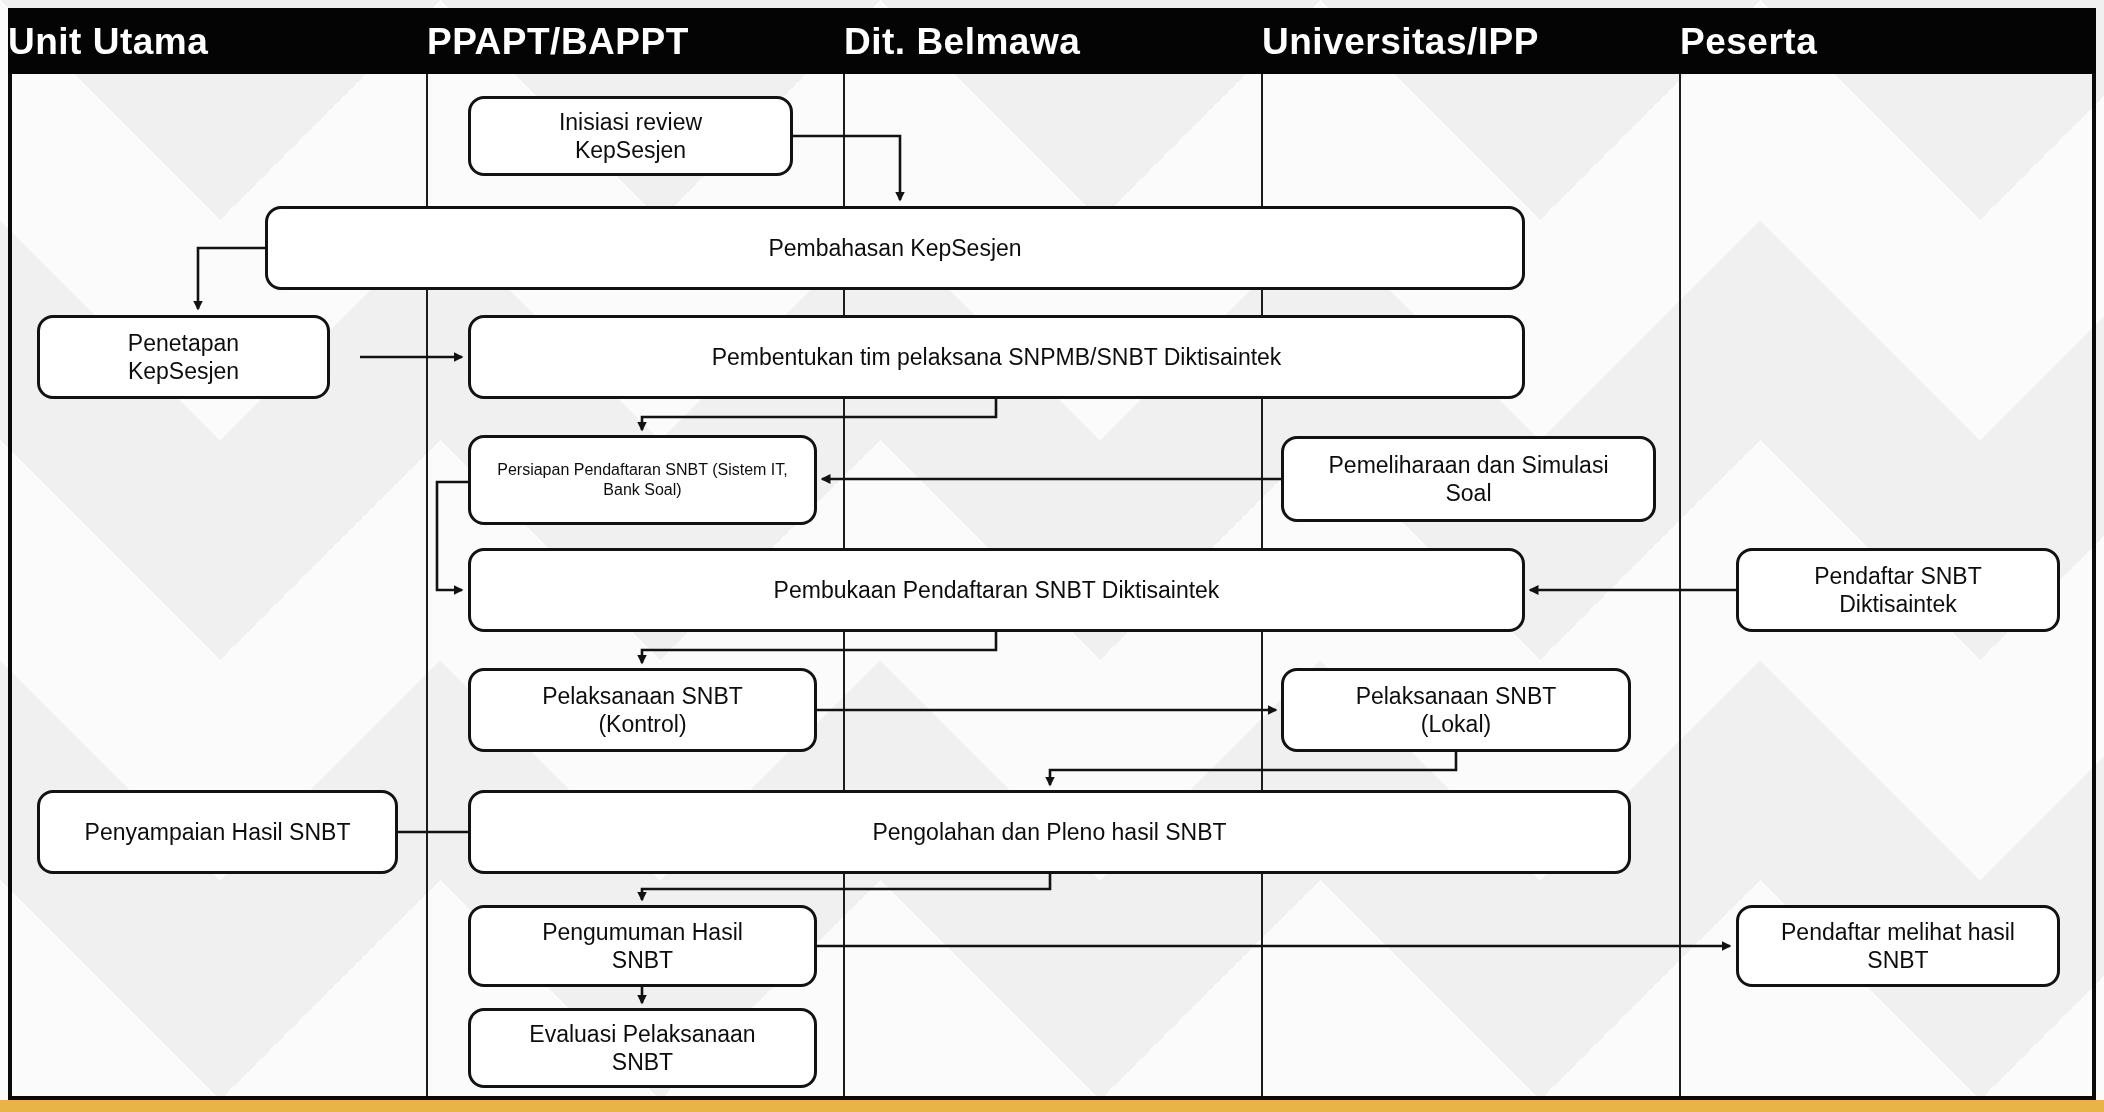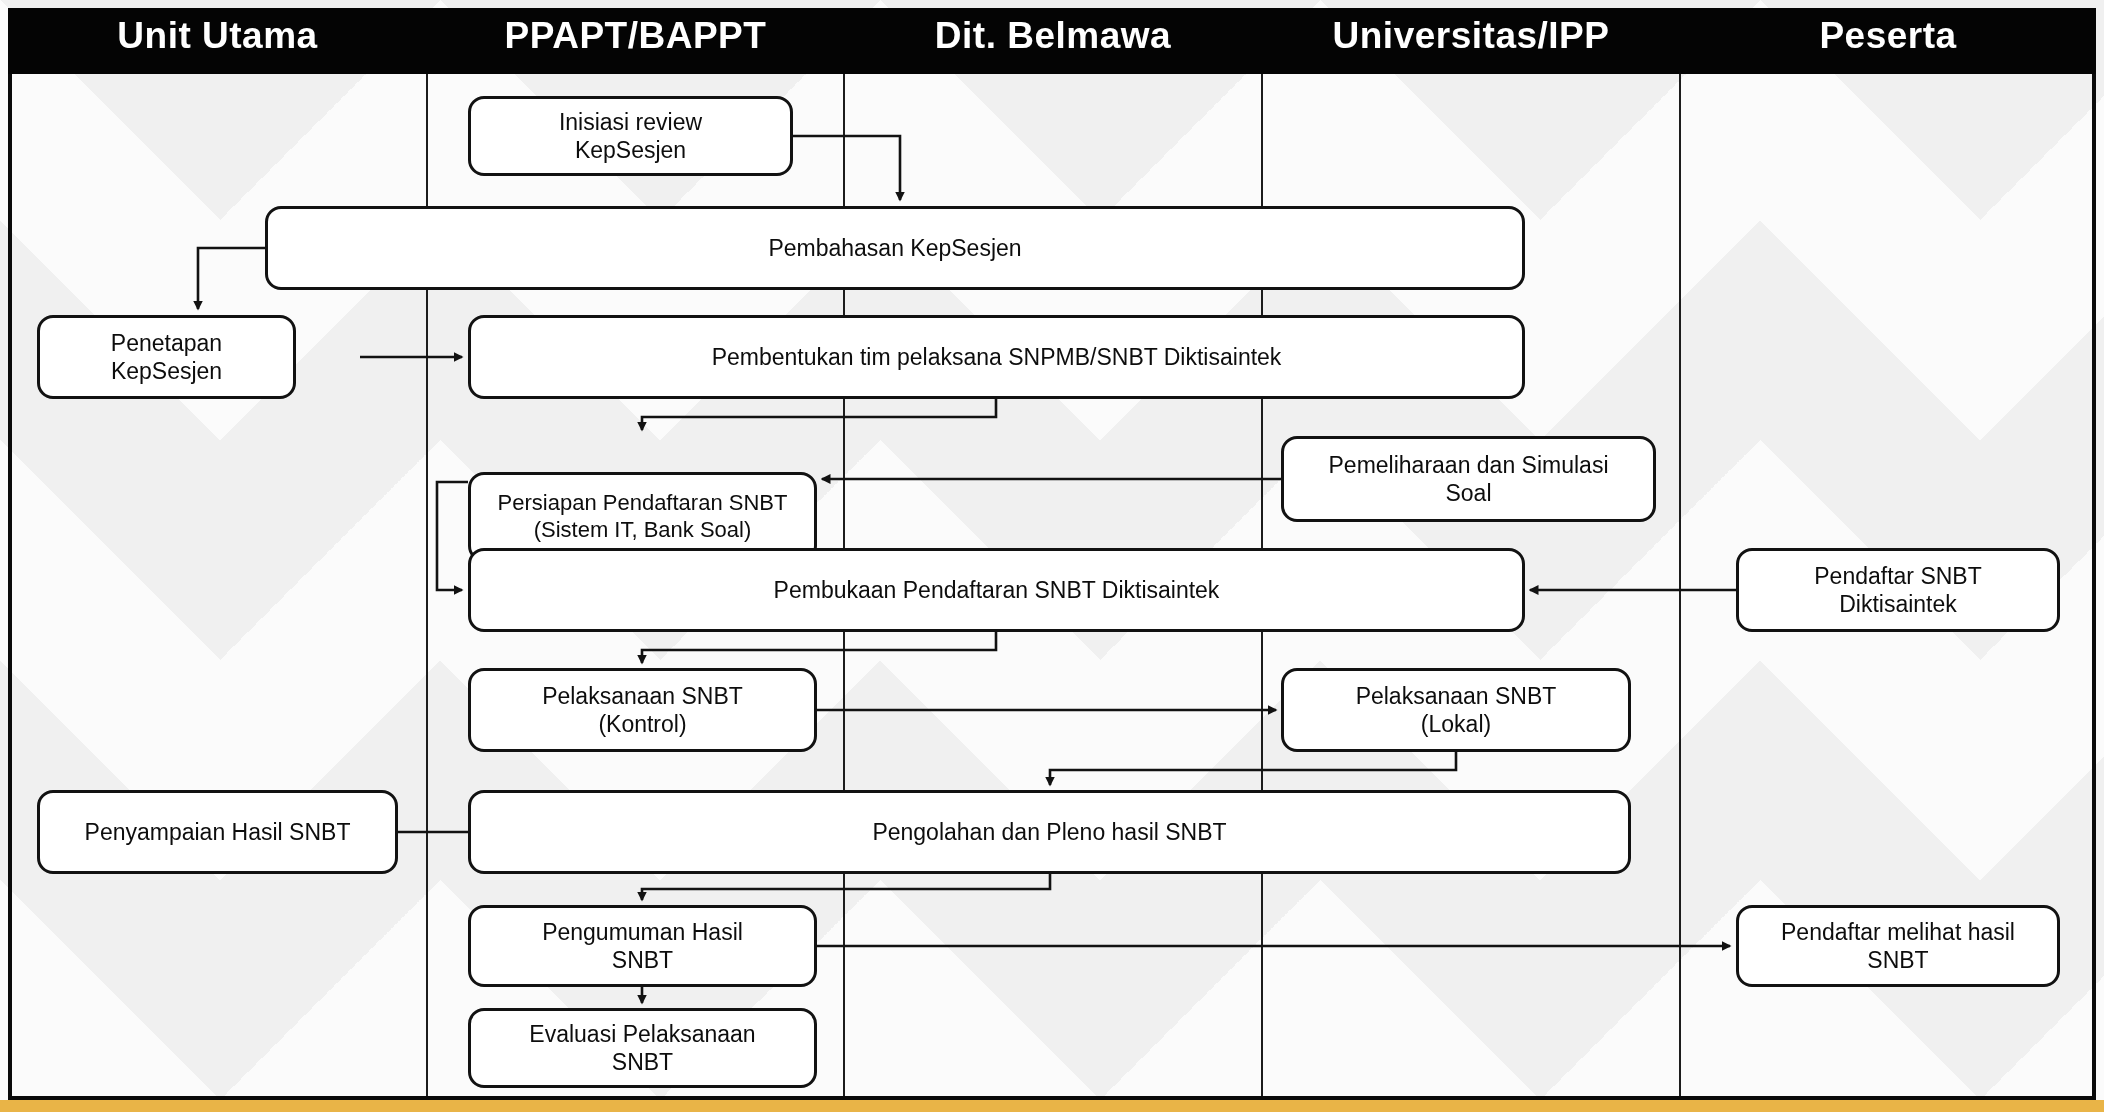--- a/index.html
+++ b/index.html
@@ -20,36 +20,36 @@
   }
   .frame{
     position:absolute;left:8px;top:8px;width:2088px;height:1092px;
     border:4px solid #0a0a0a;box-sizing:border-box;z-index:4;pointer-events:none;
   }
   .header-band{
     position:absolute;left:8px;top:8px;width:2088px;height:66px;
     background:#040404;z-index:5;
   }
   .lane-label{
-    position:absolute;top:4px;height:66px;line-height:64px;
-    color:#ffffff;font-weight:bold;font-size:37px;text-align:center;
+    position:absolute;top:10px;height:66px;line-height:64px;
+    color:#ffffff;font-weight:bold;font-size:37px;text-align:left;
     letter-spacing:0.5px;
   }
   .divider{
     position:absolute;top:74px;width:2px;height:1026px;background:#1c1c1c;z-index:1;
   }
   .arrow-layer{position:absolute;left:0;top:0;z-index:2;}
   .box{
     position:absolute;box-sizing:border-box;
     background:#ffffff;border:3px solid #121212;border-radius:16px;
     display:flex;align-items:center;justify-content:center;text-align:center;
     font-size:23px;line-height:1.22;color:#0d0d0d;
     padding:2px 40px;z-index:3;
   }
-  .box.small{font-size:22px;padding:19px 10px;margin-top:37px;}
+  .box.small{font-size:16px;padding:19px 10px;}
   .accent-strip{
     position:absolute;left:0;top:1100px;width:2104px;height:12px;
     background:#E9B447;z-index:6;
   }
 </style>
 </head>
 <body>
 
 <div class="stage">
 
@@ -79,21 +79,21 @@
       <polyline points="1050,874 1050,889 642,889 642,900" marker-end="url(#ah)"></polyline>
       <polyline points="817,946 1730,946" marker-end="url(#ah)"></polyline>
       <polyline points="642,987 642,1003" marker-end="url(#ah)"></polyline>
     </g>
   </svg>
 
   <div class="box" style="left:468px;top:96px;width:325px;height:80px">Inisiasi review KepSesjen</div>
 
   <div class="box" style="left:265px;top:206px;width:1260px;height:84px">Pembahasan KepSesjen</div>
 
-  <div class="box" style="left:37px;top:315px;width:259px;height:84px">Penetapan KepSesjen</div>
+  <div class="box" style="left:37px;top:315px;width:293px;height:84px">Penetapan KepSesjen</div>
 
   <div class="box" style="left:468px;top:315px;width:1057px;height:84px">Pembentukan tim pelaksana SNPMB/SNBT Diktisaintek</div>
 
   <div class="box small" style="left:468px;top:435px;width:349px;height:90px">Persiapan Pendaftaran SNBT (Sistem IT, Bank Soal)</div>
 
   <div class="box" style="left:1281px;top:436px;width:375px;height:86px">Pemeliharaan dan Simulasi Soal</div>
 
   <div class="box" style="left:468px;top:548px;width:1057px;height:84px">Pembukaan Pendaftaran SNBT Diktisaintek</div>
 
   <div class="box" style="left:1736px;top:548px;width:324px;height:84px">Pendaftar SNBT Diktisaintek</div>

